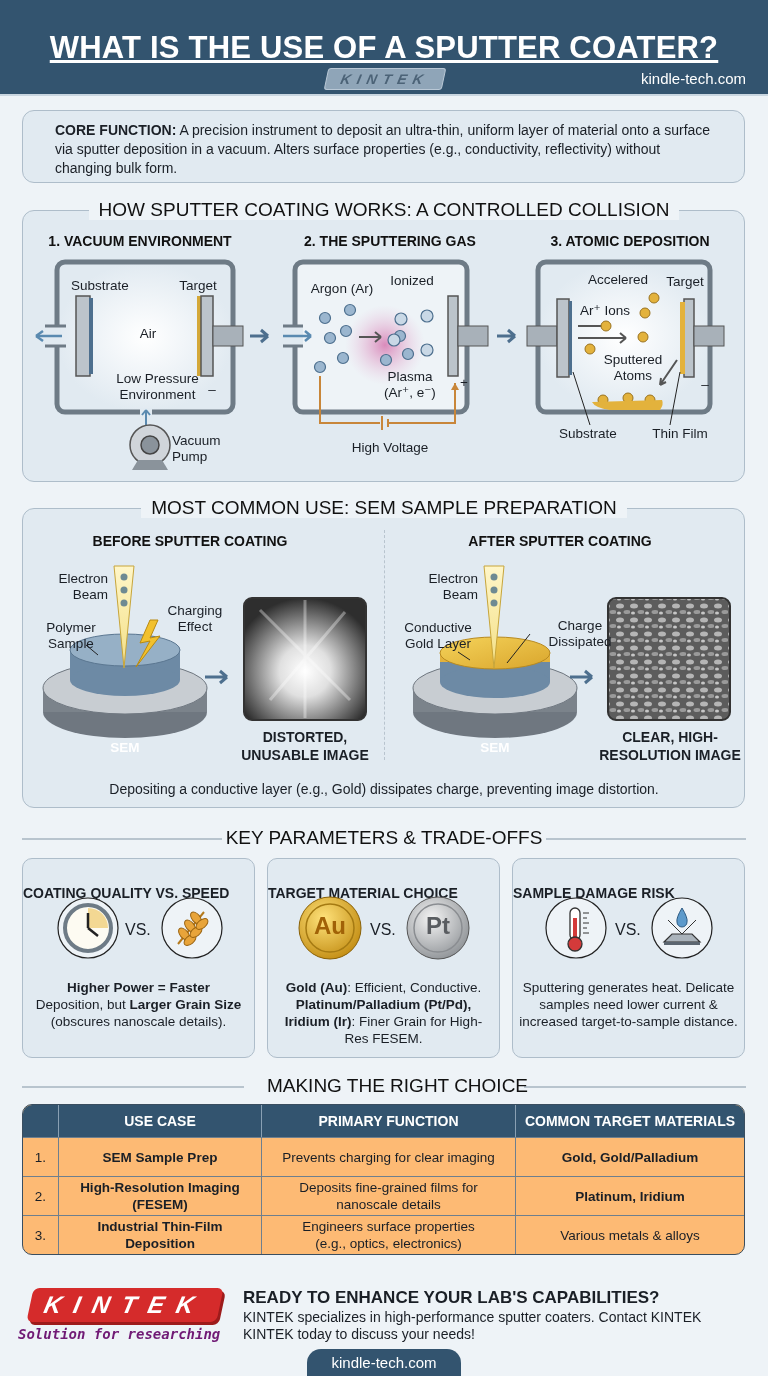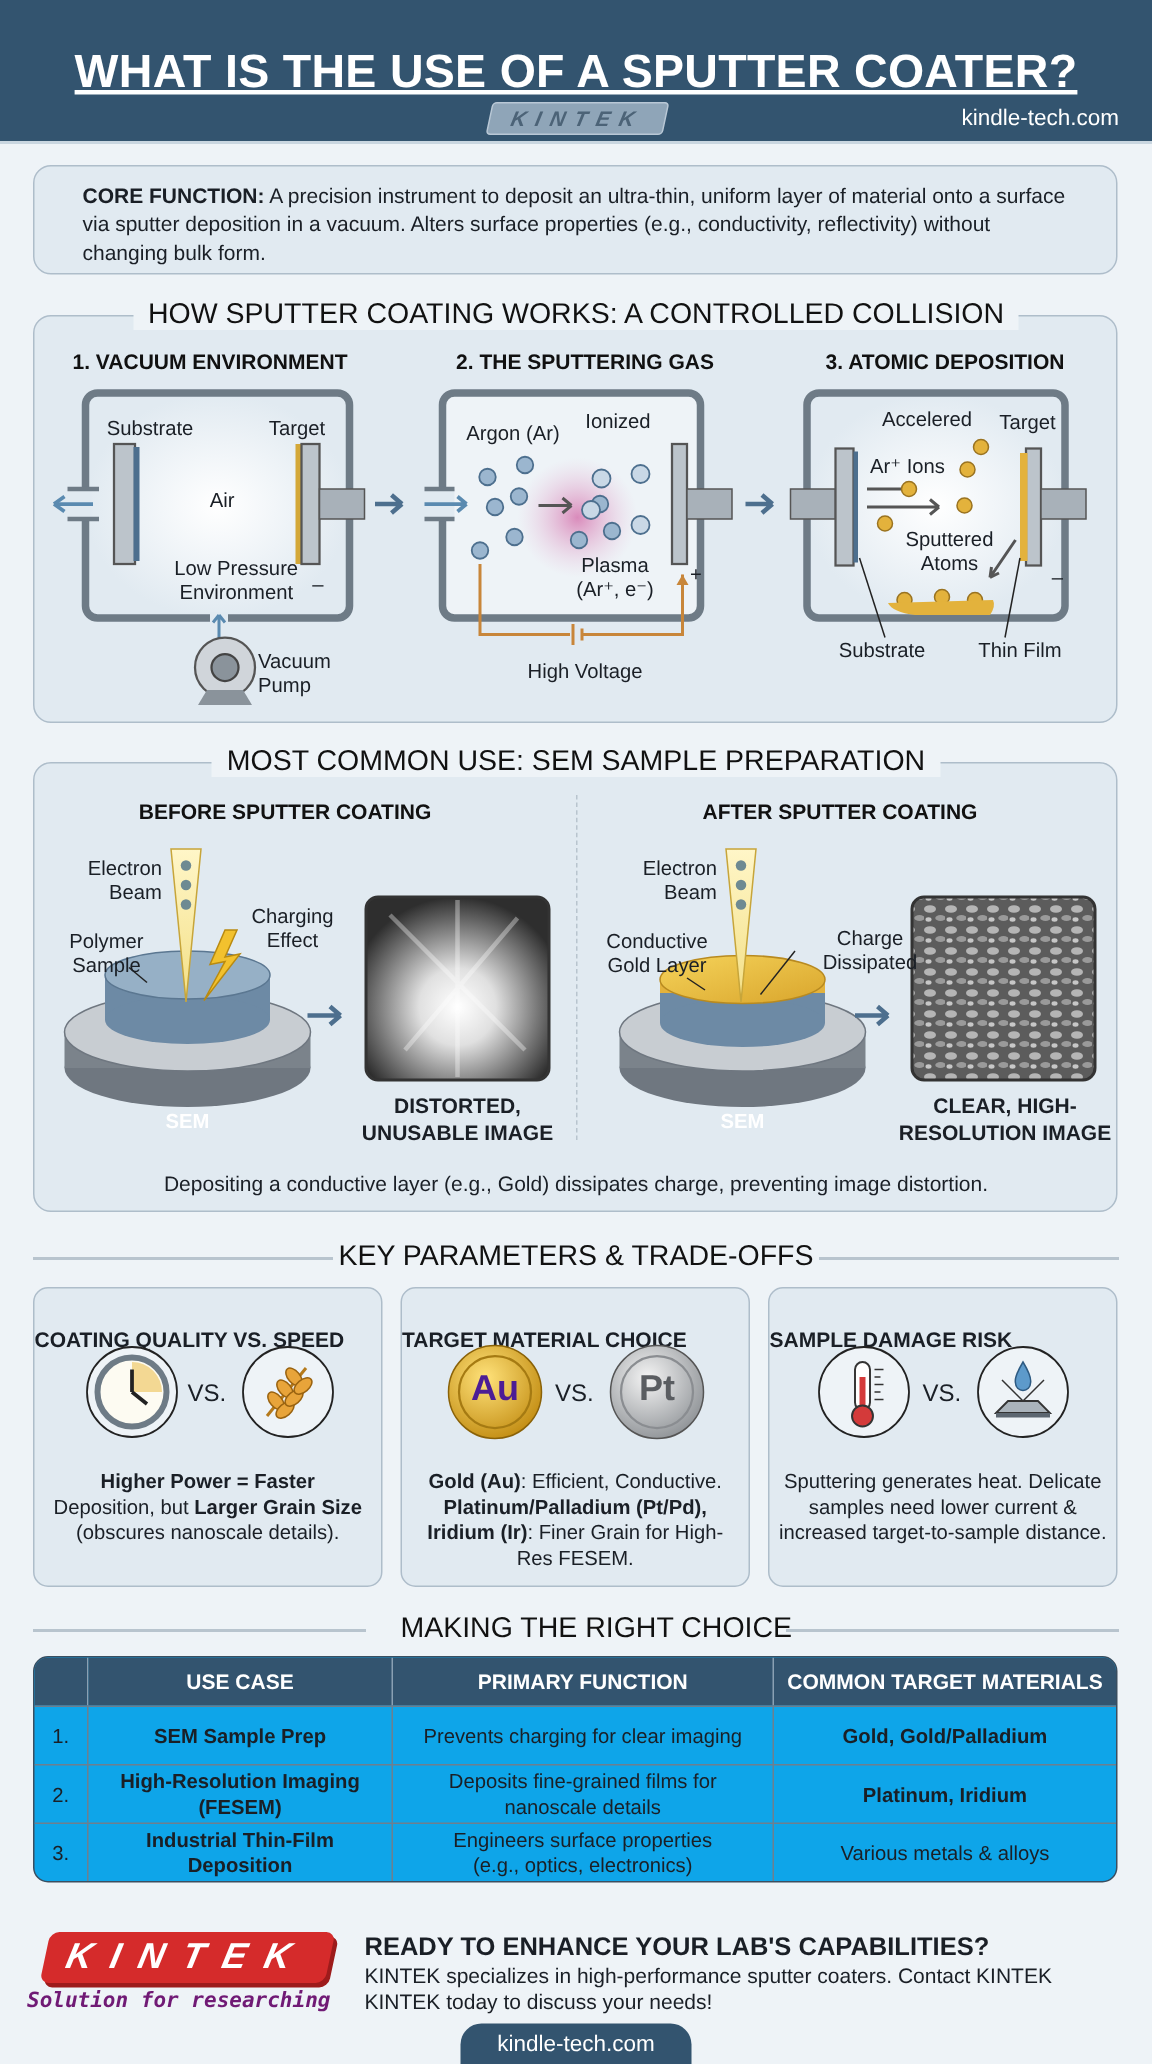--- a/index.html
+++ b/index.html
@@ -43,21 +43,21 @@
   .sub { position: absolute; font-weight: bold; font-size: 14px; text-align: center; color: #111; }
   .lbl { position: absolute; font-size: 13.5px; color: #1a1f26; text-align: center; line-height: 16px; }
   .lbl.b { font-weight: bold; }
   .cap { position: absolute; font-weight: bold; font-size: 14px; text-align: center; line-height: 18px; }
   .card { position: absolute; background: #e1eaf1; border: 1.5px solid #aebdca; border-radius: 10px; }
   .card .ct { position: absolute; left: 0; right: 0; top: 26px; text-align: left; font-weight: bold; font-size: 14px; }
   .card .cb { position: absolute; left: 6px; right: 6px; top: 120px; text-align: center; font-size: 13.5px; line-height: 17px; }
   .vs { position: absolute; font-size: 16px; }
   table.choice {
     position: absolute; left: 22px; top: 1104px; width: 723px; border-collapse: separate; border-spacing: 0;
-    font-size: 13.5px; border: 1.5px solid #3a4e60; border-radius: 10px; overflow: hidden; background: #0ea5e9;
+    font-size: 13.5px; border: 1.5px solid #3a4e60; border-radius: 10px; overflow: hidden; background: #fdba74;
   }
   table.choice th {
     background: #33546f; color: #fff; font-weight: bold; height: 32px; font-size: 14px;
     border-right: 1px solid #8aa0b3;
   }
   table.choice td { text-align: center; border-right: 1px solid #6e7f8e; border-top: 1px solid #6e7f8e; height: 39px; line-height: 17px; }
   table.choice td.num { width: 36px; }
   table.choice td.b { font-weight: bold; text-align: center; }
   table.choice tr td:last-child, table.choice tr th:last-child { border-right: none; }
   .footer-logo {
@@ -330,21 +330,21 @@
 <svg style="left:298px;top:896px;" width="64" height="64">
   <defs>
       <radialGradient id="au" cx="40%" cy="35%" r="70%">
         <stop offset="0" stop-color="#ffe27a"></stop>
         <stop offset="1" stop-color="#c28c12"></stop>
       </radialGradient>
     </defs>
   <circle cx="32" cy="32" r="31" fill="url(#au)" stroke="#8a6208" stroke-width="1"></circle>
   <circle cx="32" cy="32" r="24" fill="none" stroke="#a57a12" stroke-width="1.5"></circle>
 </svg>
-<div style="position:absolute;left:298px;top:912px;width:64px;text-align:center;font-weight:bold;font-size:24px;color:#4c1d95;">Au</div>
+<div style="position:absolute;left:298px;top:912px;width:64px;text-align:center;font-weight:bold;font-size:24px;color:#a16207;">Au</div>
 <svg style="left:406px;top:896px;" width="64" height="64">
   <defs>
       <radialGradient id="pt" cx="40%" cy="35%" r="70%">
         <stop offset="0" stop-color="#f4f4f4"></stop>
         <stop offset="1" stop-color="#8e9296"></stop>
       </radialGradient>
     </defs>
   <circle cx="32" cy="32" r="31" fill="url(#pt)" stroke="#555" stroke-width="1"></circle>
   <circle cx="32" cy="32" r="24" fill="none" stroke="#8a8d91" stroke-width="1.5"></circle>
 </svg>

